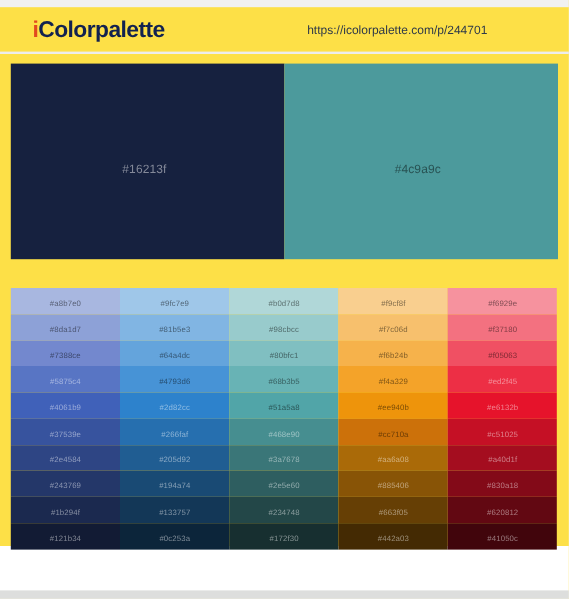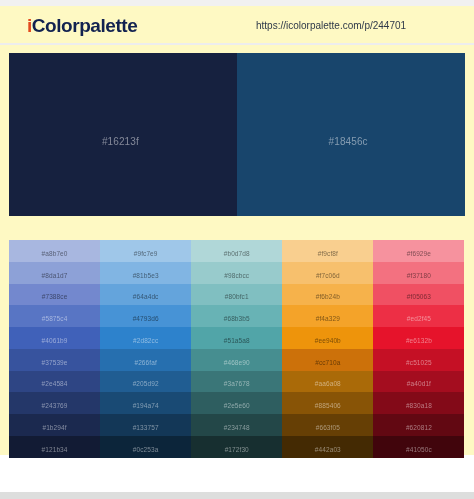--- a/index.html
+++ b/index.html
@@ -5,21 +5,21 @@
 <style>
   * { box-sizing: border-box; -webkit-font-smoothing: antialiased; }
   html, body { margin: 0; padding: 0; }
   body {
     width: 474px;
     height: 499px;
     background: #ffffff;
     font-family: "Liberation Sans", sans-serif;
     overflow: hidden;
   }
-  .page { position: relative; width: 474px; height: 455px; background: #fef9c3; }
+  .page { position: relative; width: 474px; height: 455px; background: #fde047; }
 
   
   .topline { position: absolute; left: 0; top: 0; width: 474px; height: 6px; background: #f1f1f1; }
   .header { position: static; }
   .logo { position: absolute; left: 27px; top: 17px; font-size: 19px; font-weight: bold;
           letter-spacing: -0.45px; line-height: 18px; white-space: nowrap; }
   .logo .i { color: #e24a1e; }
   .logo .rest { color: #122250; }
   .url { position: absolute; left: 256px; top: 20px; font-size: 10px; color: #2e3949;
          line-height: 12px; white-space: nowrap; }
@@ -48,22 +48,22 @@
   <div class="header">
     <div class="logo"><span class="i">i</span><span class="rest">Colorpalette</span></div>
     <div class="url">https://icolorpalette.com/p/244701</div>
   </div>
   <div class="headrule"></div>
 
   <div class="palette">
       <div class="swatch" style="background: rgb(22, 33, 63);">
         <span class="swatch-label" style="color: rgb(132, 137, 153);">#16213f</span>
       </div>
-      <div class="swatch" style="background: rgb(24, 69, 108);">
-        <span class="swatch-label" style="color: rgb(133, 156, 177);">#18456c</span>
+      <div class="swatch" style="background: rgb(76, 154, 156);">
+        <span class="swatch-label" style="color: rgb(40, 82, 83);">#4c9a9c</span>
       </div>
     </div>
   <div class="shades">
       <div class="shade-col">
         <div class="shade-cell" style="background: rgb(168, 183, 224);">
           <span class="shade-label" style="color: rgb(89, 97, 119);">#a8b7e0</span>
         </div>
         <div class="shade-cell" style="background: rgb(141, 161, 215);">
           <span class="shade-label" style="color: rgb(75, 85, 114);">#8da1d7</span>
         </div>

